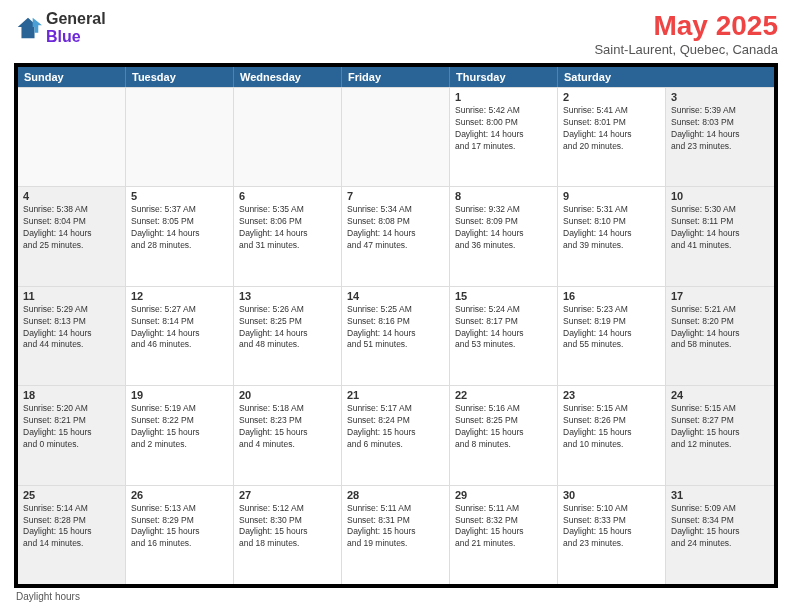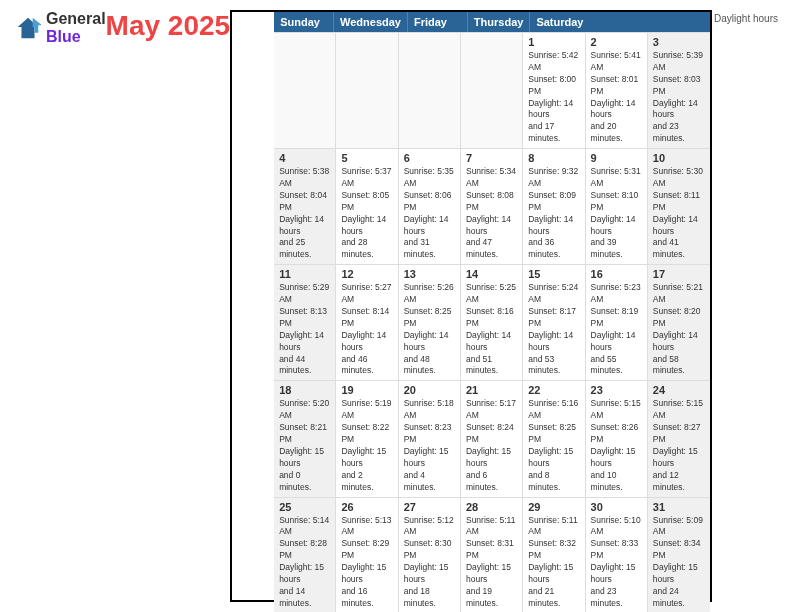--- a/index.html
+++ b/index.html
@@ -8,21 +8,21 @@
       background: #fff;
       width: 792px;
       height: 612px;
       overflow: hidden;
     }
     .page {
       width: 792px;
       height: 612px;
       padding: 10px 14px;
       display: flex;
-      flex-direction: row;
+      flex-direction: column;
     }
     .header {
       display: flex;
       justify-content: space-between;
       align-items: flex-start;
       margin-bottom: 6px;
     }
     .logo {
       display: flex;
       align-items: center;
@@ -56,22 +56,21 @@
       color: #ef4444;
     }
     .subtitle {
       font-size: 13px;
       color: #555;
     }
     .calendar {
       flex: 1;
       display: flex;
       flex-direction: column;
-      border: 2px solid #000000;
-      padding-left: 42px;
+      border: 4px solid #000000;
     }
     .cal-header {
       display: grid;
       grid-template-columns: repeat(7, 1fr);
       background: #2a6496;
     }
     .cal-header-cell {
       color: #fff;
       font-size: 11px;
       font-weight: bold;
@@ -130,26 +129,28 @@
         <polygon points="15,4 26,14 22,14 22,26 8,26 8,14 4,14" fill="#2a6496"></polygon>
         <polygon points="20,4 30,12 26,12 26,20 22,20 22,14 20,14" fill="#4a9fd4"></polygon>
       </svg>
       <div class="logo-text">
         <span class="logo-general">General</span>
         <span class="logo-blue">Blue</span>
       </div>
     </div>
     <div class="title-block">
       <div class="main-title">May 2025</div>
+      <div class="subtitle">Saint-Laurent, Quebec, Canada</div>
     </div>
   </div>
 
   <div class="calendar">
     <div class="cal-header">
     <div class="cal-header-cell">Sunday</div>
+        <div class="cal-header-cell">Tuesday</div>
         <div class="cal-header-cell">Wednesday</div>
         <div class="cal-header-cell">Friday</div>
         <div class="cal-header-cell">Thursday</div>
         <div class="cal-header-cell">Saturday</div>
       </div>
     <div class="cal-body">
     <div class="cal-row">
           <div class="cal-cell empty"></div>
           <div class="cal-cell empty"></div>
           <div class="cal-cell empty"></div>

